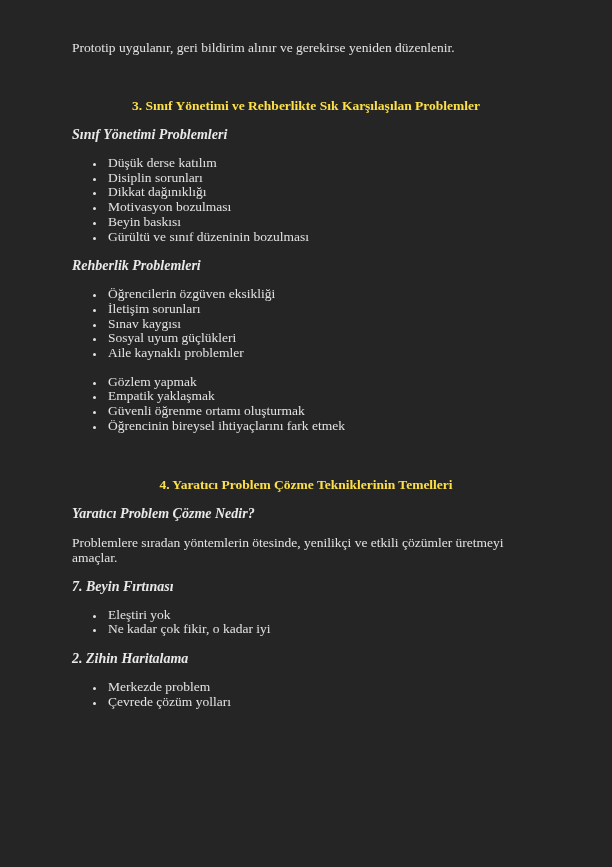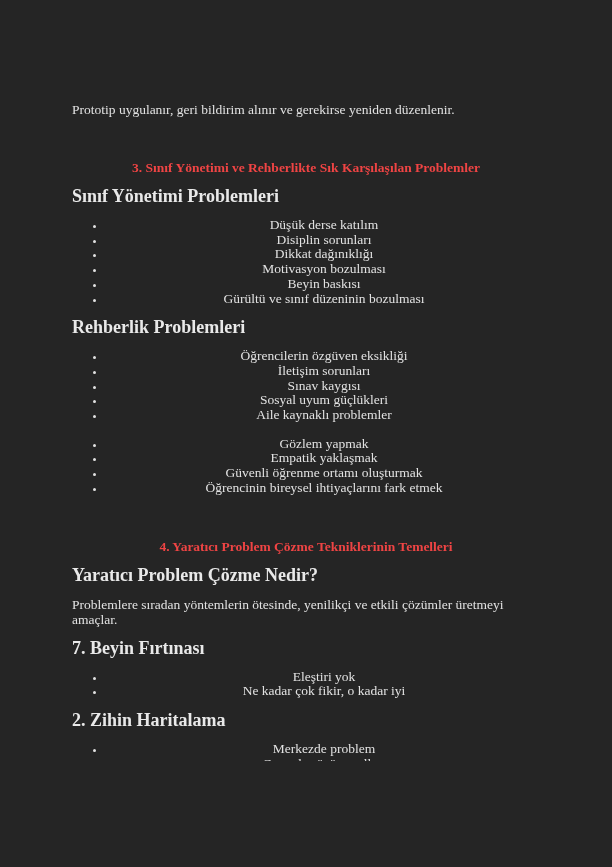--- a/index.html
+++ b/index.html
@@ -6,50 +6,50 @@
     margin: 0;
     padding: 0;
     background: #252525;
   }
   .page {
     position: relative;
     width: 612px;
     height: 761px;
     box-sizing: border-box;
     background: #252525;
-    padding: 102px 72px 0 72px;
+    padding: 40px 72px 0 72px;
     font-family: "Liberation Serif", "DejaVu Serif", serif;
     font-size: 13.5px;
     line-height: 15px;
     color: #e2e2e2;
     overflow: hidden;
   }
   .para {
     margin: 0 0 14px 0;
   }
   .bold-heading {
     margin: 0 0 14px 0;
     font-weight: bold;
-    font-size: 18px;
+    font-size: 14px;
     line-height: 15px;
     color: #e9e9e9;
+    font-style: italic;
   }
   .center-red-heading {
     margin: 43px 0 14px 0;
     font-weight: bold;
     text-align: center;
     font-size: 13.5px;
     line-height: 15px;
-    color: #ef4444;
+    color: #fde047;
   }
   ul.bullets {
     margin: 0 0 14px 0;
     padding: 0 0 0 34px;
     list-style: disc outside;
-    text-align: center;
   }
   ul.bullets li {
     line-height: 14.7px;
     padding-left: 2px;
   }
   ul.bullets li::marker {
     color: #e2e2e2;
     font-size: 11px;
   }
 </style>

